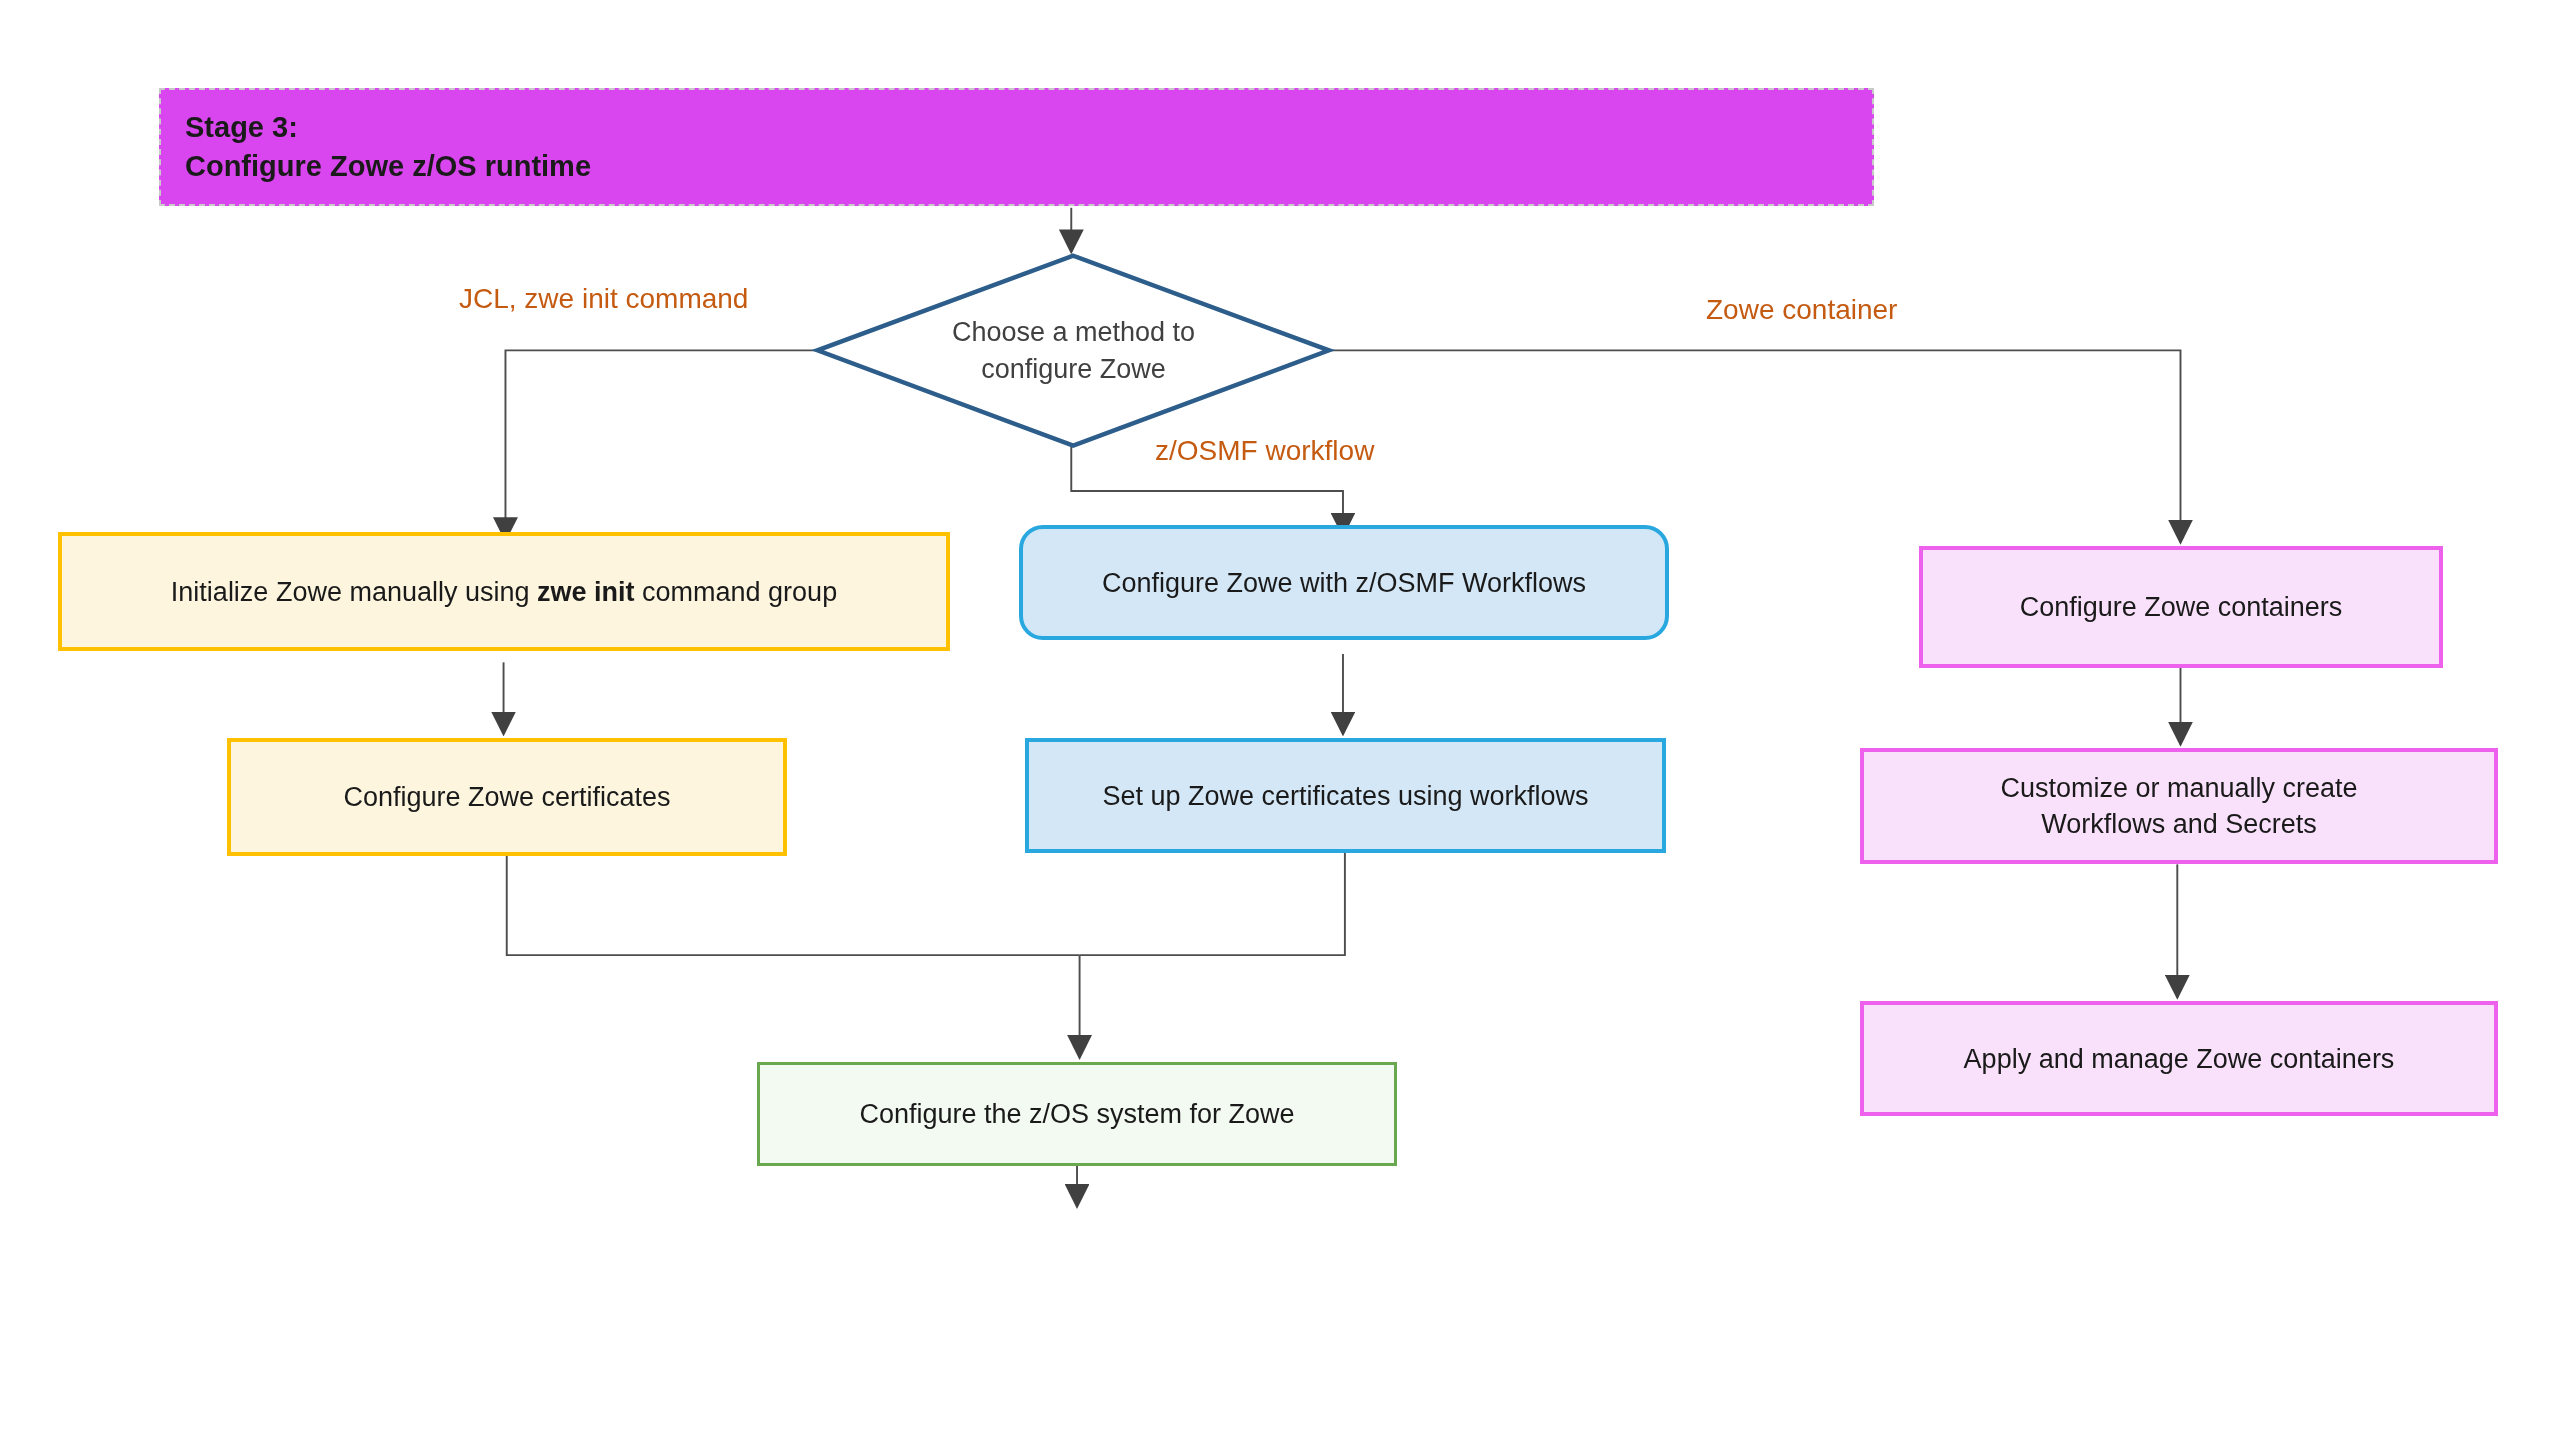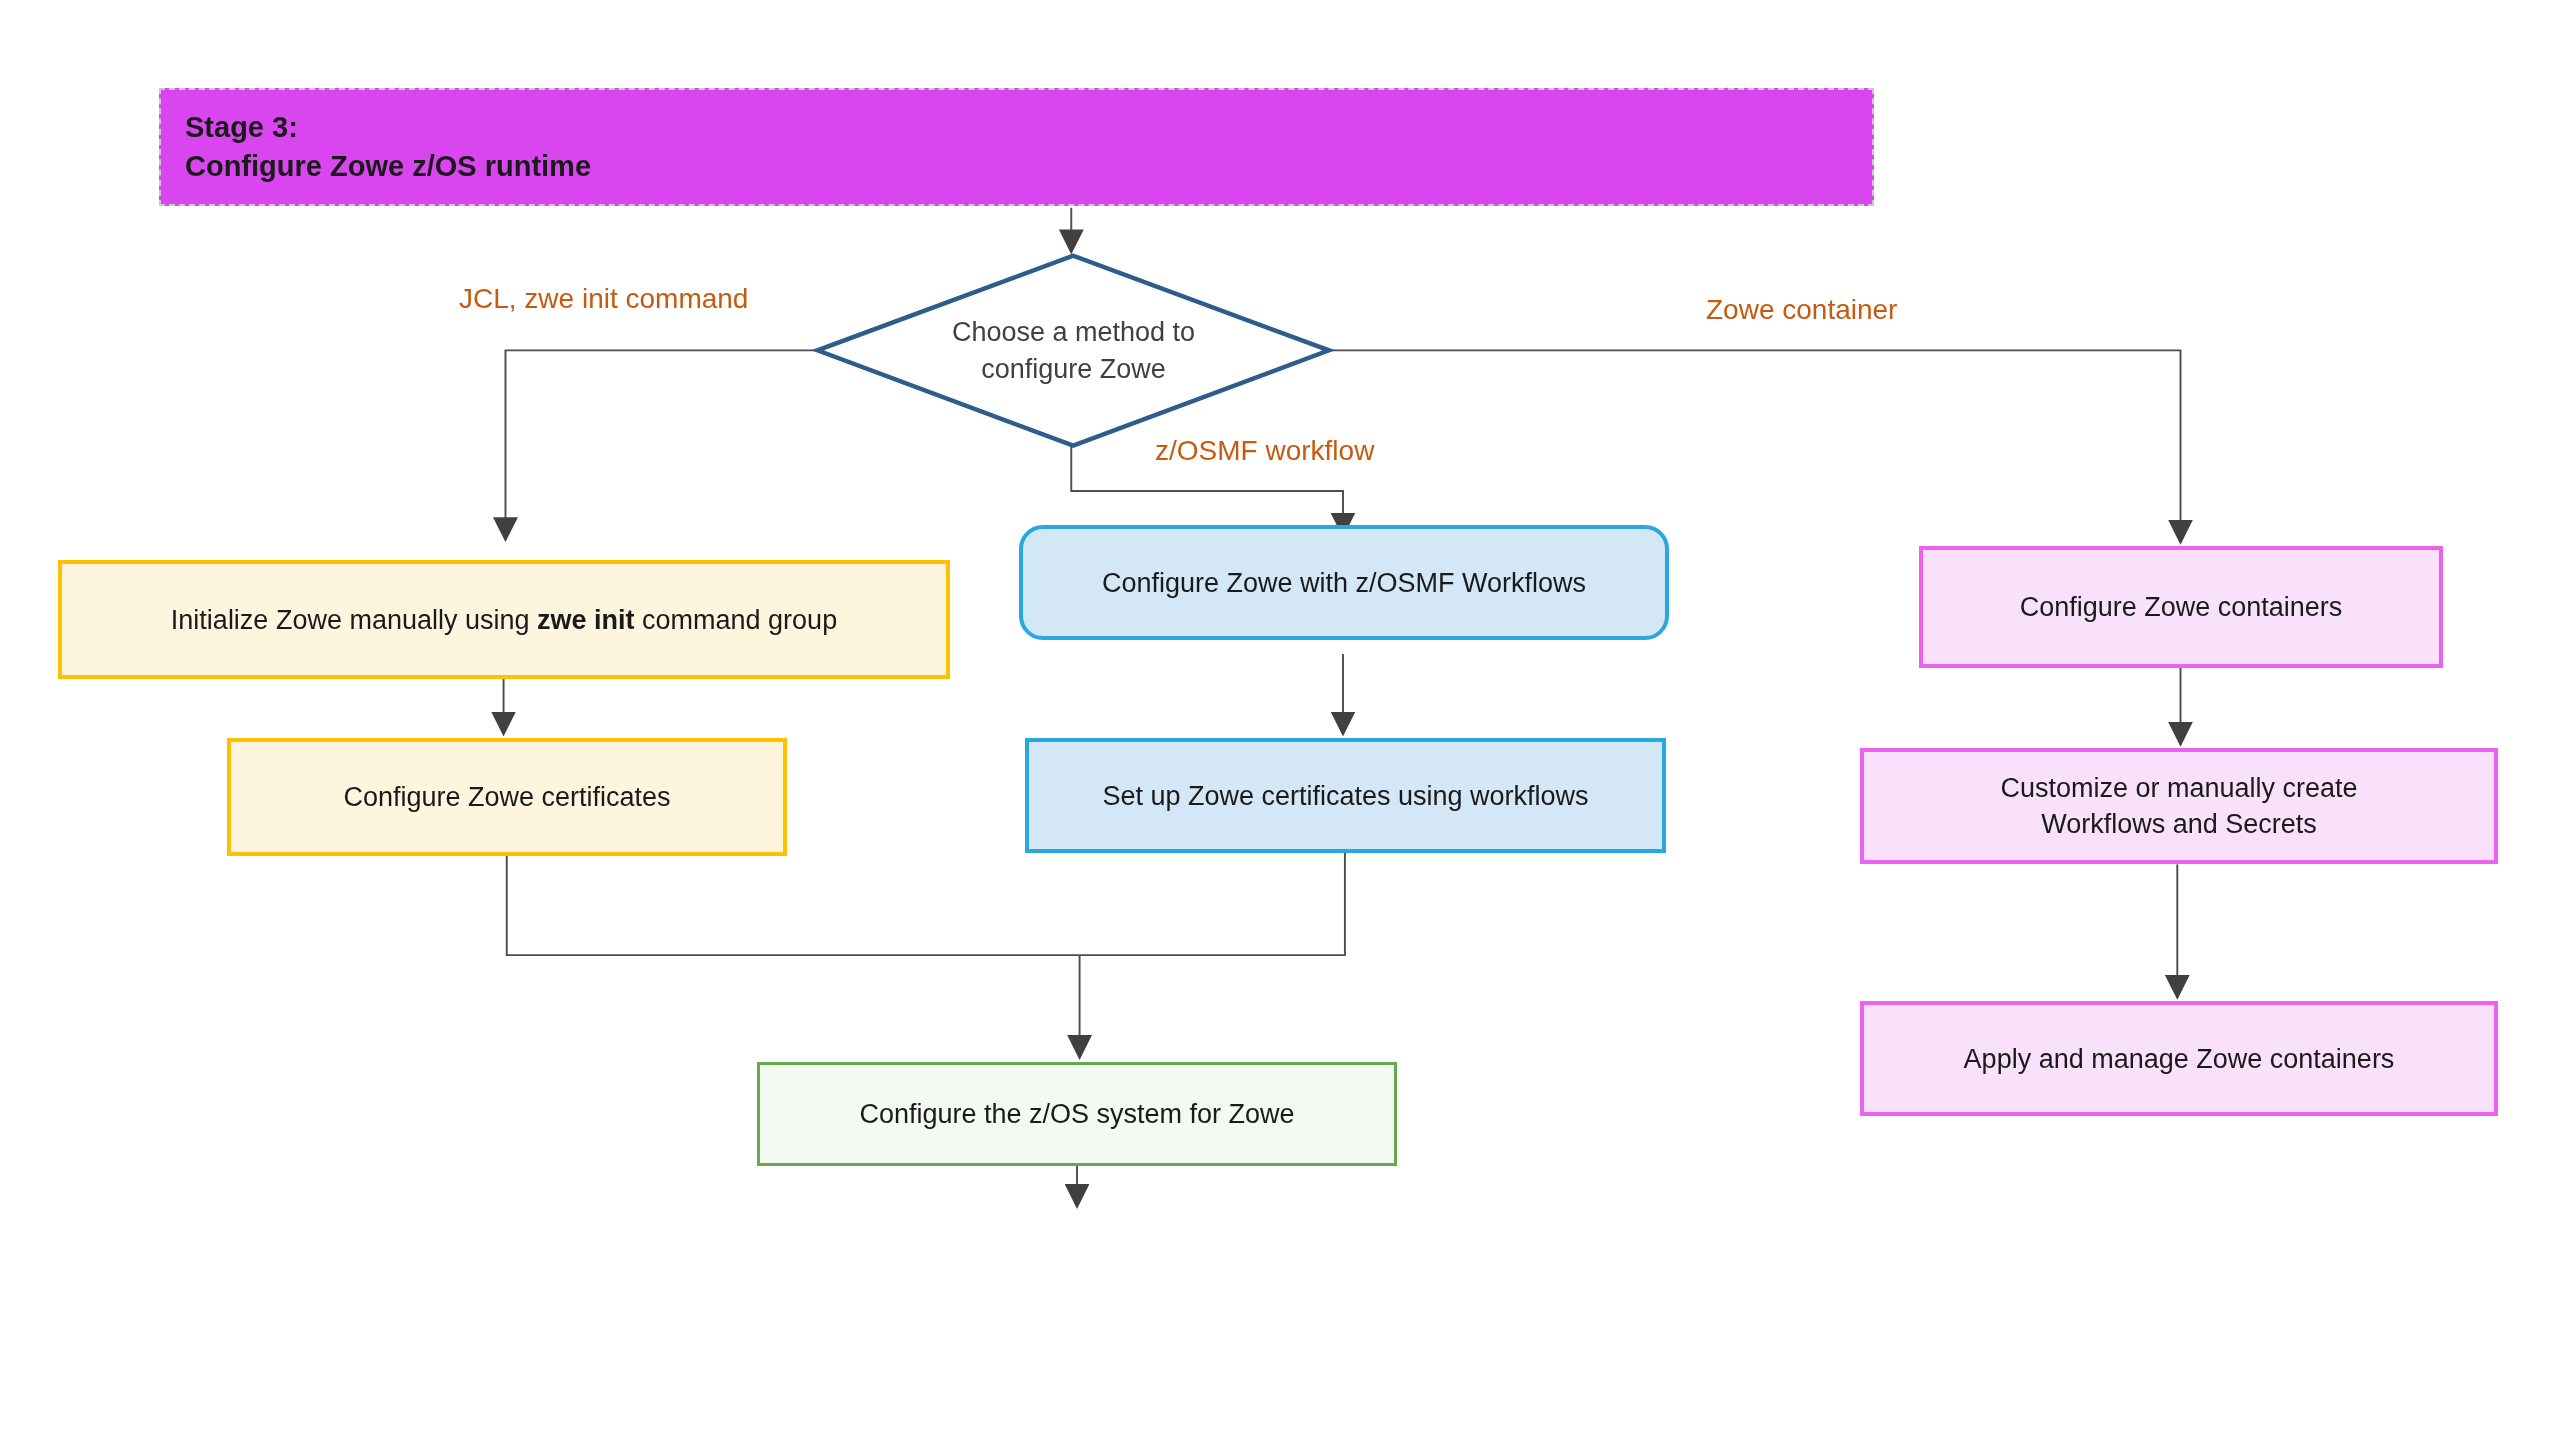--- a/index.html
+++ b/index.html
@@ -115,21 +115,21 @@
 
   <div class="decision-label">
     <span>Choose a method to</span>
     <span>configure Zowe</span>
   </div>
 
   <div class="branch-label" style="left:459px; top:283px;">JCL, zwe init command</div>
   <div class="branch-label" style="left:1155px; top:435px;">z/OSMF workflow</div>
   <div class="branch-label" style="left:1706px; top:294px;">Zowe container</div>
 
-  <div class="node yellow inline-parts" style="left:58px; top:560px; width:892px; height:119px;">
+  <div class="node yellow inline-parts" style="left:58px; top:532px; width:892px; height:119px;">
     <span>Initialize Zowe manually using </span>
       <b>zwe init</b>
       <span> command group</span>
   </div>
 
   <div class="node yellow" style="left:227px; top:738px; width:560px; height:118px;">
     <span>Configure Zowe certificates</span>
   </div>
 
   <div class="node blue" style="left:1019px; top:525px; width:650px; height:115px;border-radius:24px;">

